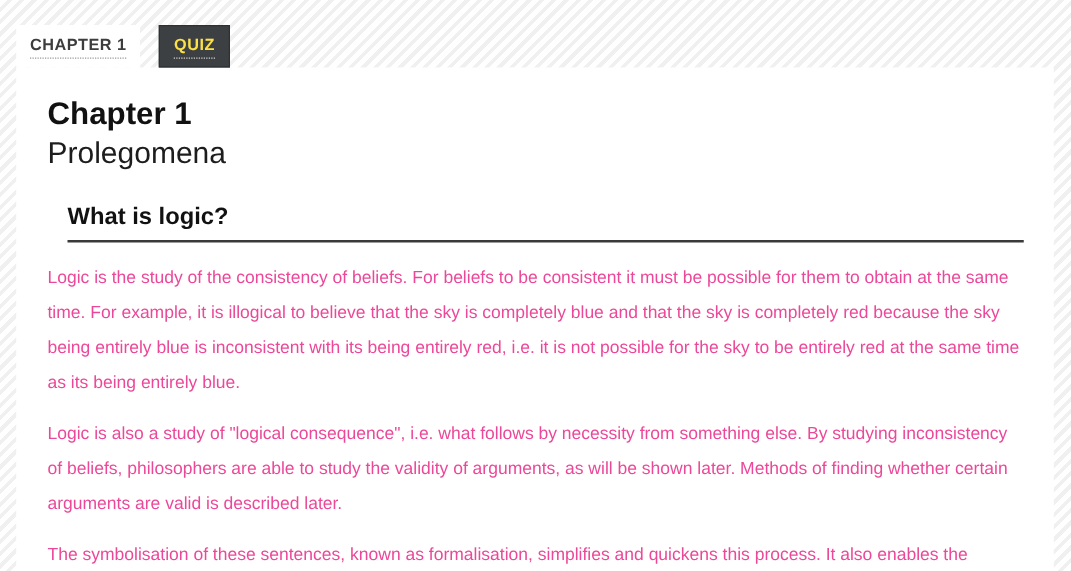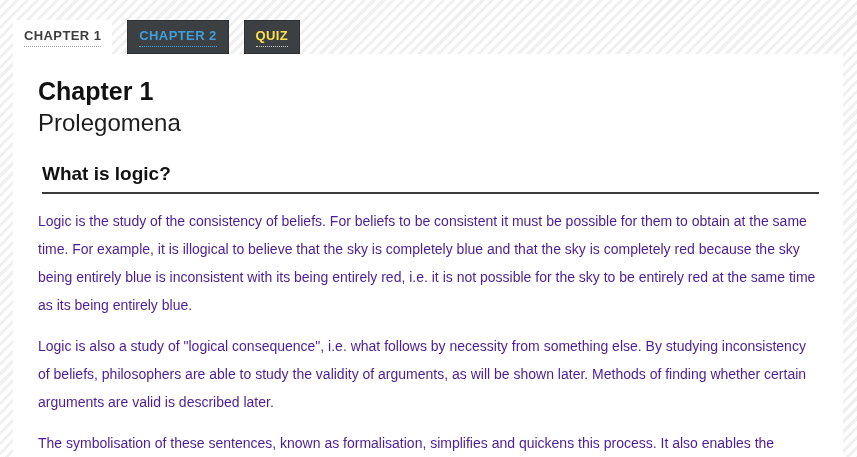--- a/index.html
+++ b/index.html
@@ -69,43 +69,40 @@
     color: #111111;
     font-weight: bold;
   }
   .page-subtitle {
     font-size: 24px;
     line-height: 1.2;
     color: #1d1d1d;
     margin-top: 3px;
   }
   h2.section-heading {
-    margin: 25px 0 0 4px;
+    margin: 25px 0 0 16px;
     font-size: 19px;
     color: #111111;
     font-weight: bold;
     padding-bottom: 7px;
     border-bottom: 2px solid #3a3a3a;
   }
   .panel p {
     font-size: 14px;
     line-height: 2;
-    color: #4c1d95;
+    color: #ec4899;
     margin: 13px 0 6px 0;
   }
 </style>
 </head>
 <body>
 
 <nav class="tabbar">
   <a class="tab active">
     <span class="tab-label">CHAPTER 1</span>
-  </a>
-  <a class="tab dark accent">
-    <span class="tab-label">CHAPTER 2</span>
   </a>
   <a class="tab dark">
     <span class="tab-label">QUIZ</span>
   </a>
 </nav>
 
 <main class="panel">
   <h1 class="page-title">Chapter 1</h1>
   <div class="page-subtitle">Prolegomena</div>
   <h2 class="section-heading">What is logic?</h2>

